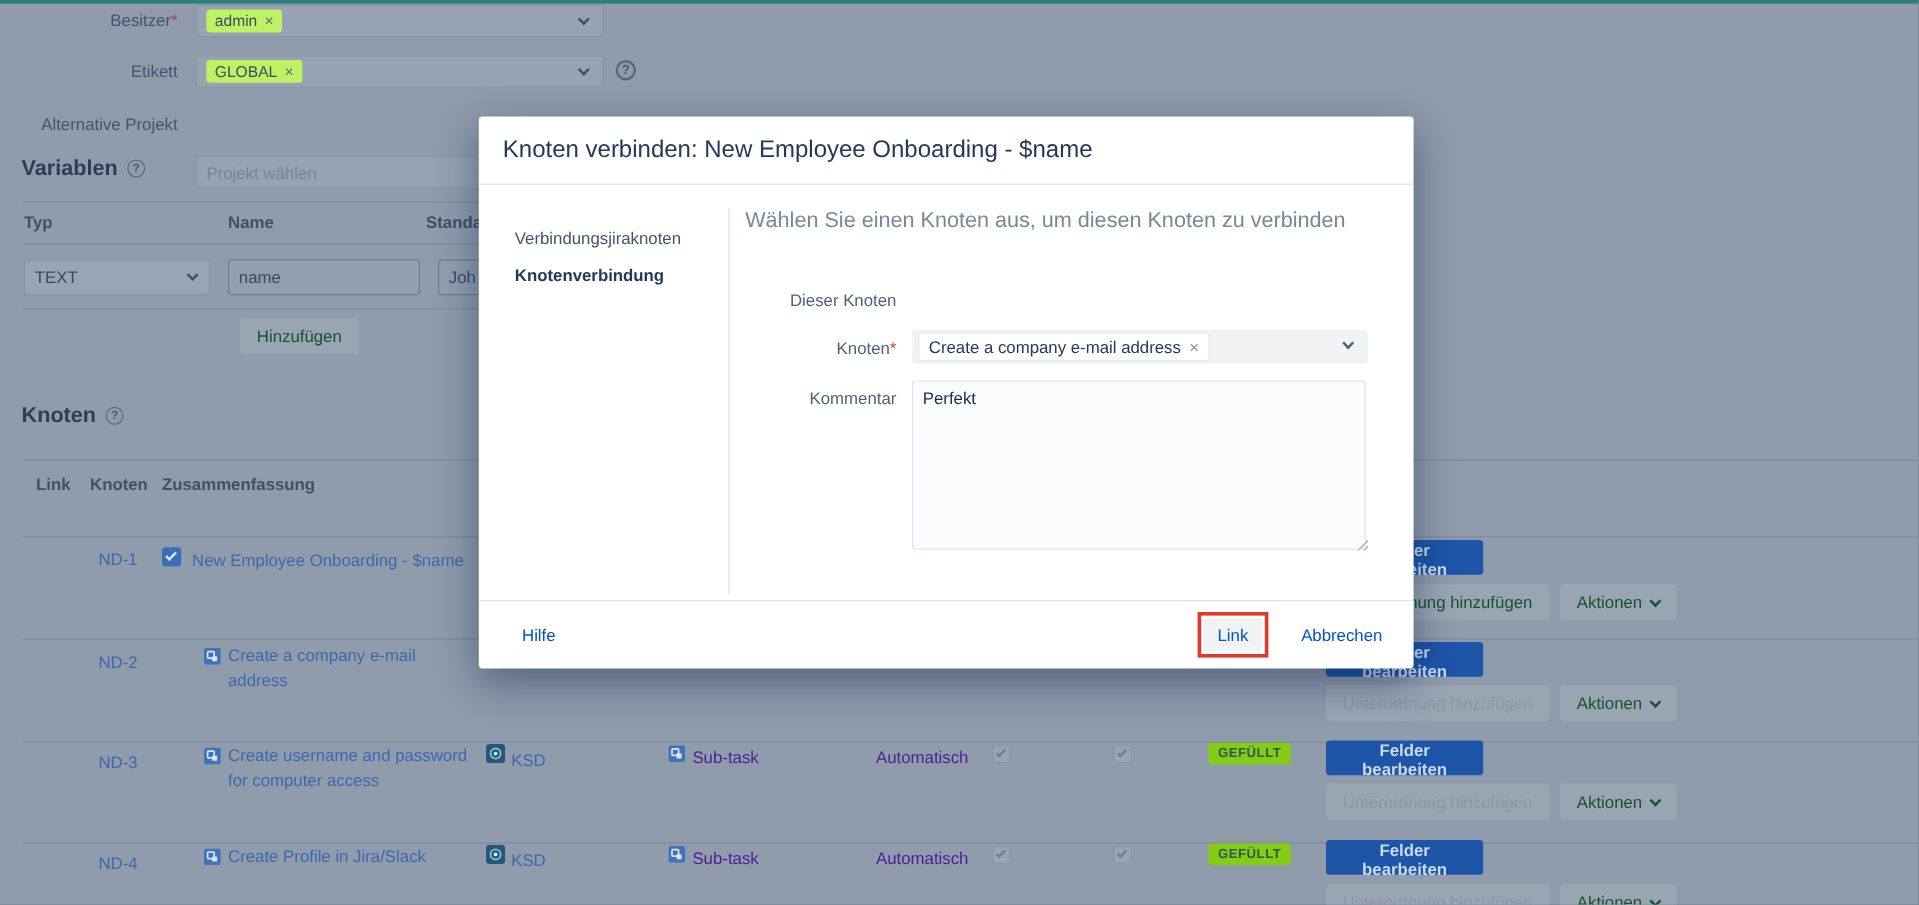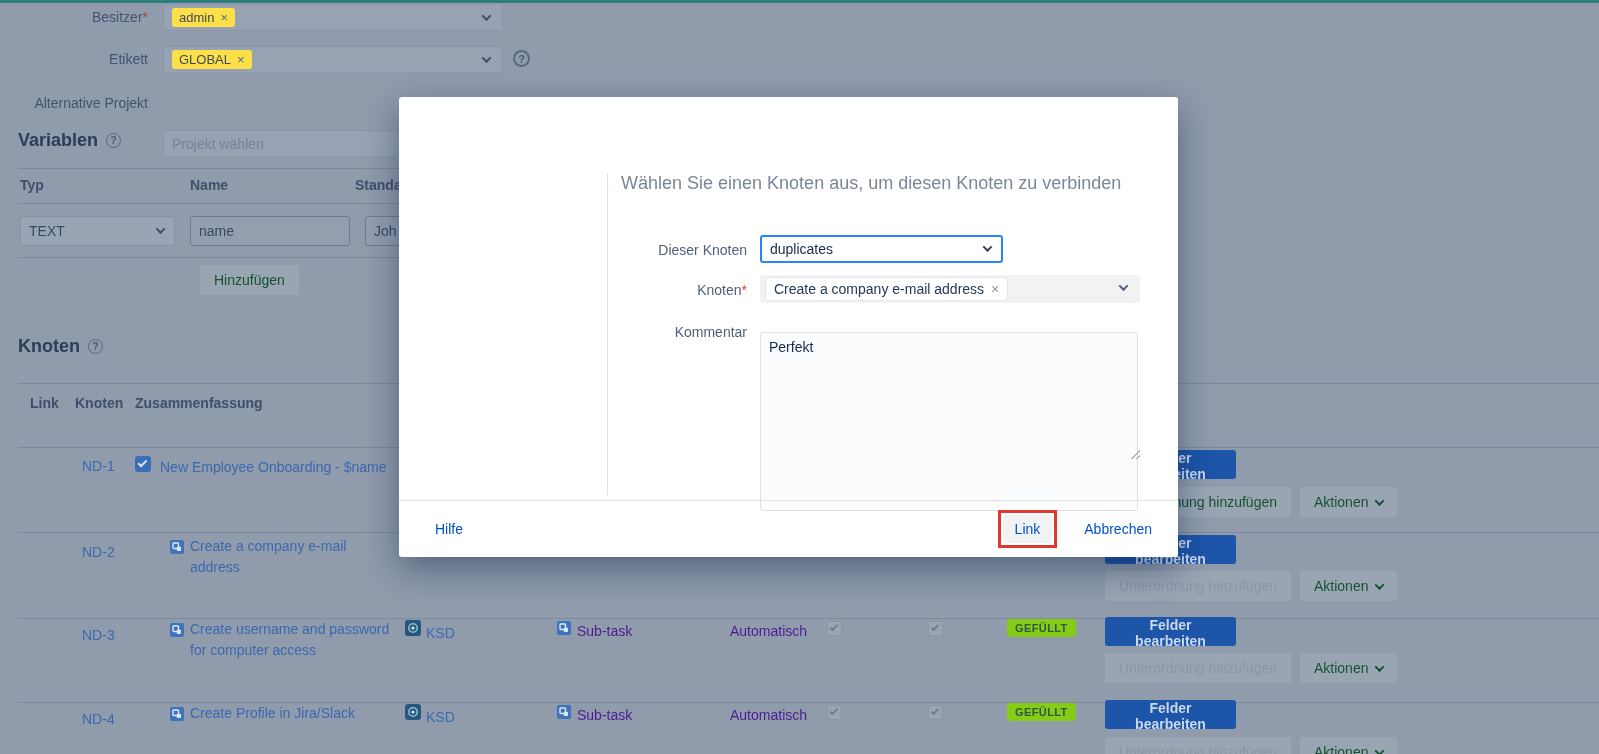--- a/index.html
+++ b/index.html
@@ -5,21 +5,21 @@
   * { margin:0; padding:0; box-sizing:border-box; }
   html,body { background:#6b7687; }
   body { font-family:"Liberation Sans", sans-serif; }
   #screen { position:relative; width:1599px; height:754px; background:#909BAC; overflow:hidden; margin:0 auto; }
 
   
   .topbar { position:absolute; left:0; top:0; width:1599px; height:3px; background:#2E7F7C; }
   .lbl { position:absolute; font-size:14px; color:#44536E; width:148px; text-align:right; }
   .lbl .req, .req { color:#9E4A44; }
   .mfield { position:absolute; background:#97A2B2; border:1px solid #8B97A8; border-radius:3px; height:27px; display:flex; align-items:center; padding:0 10px 0 8px; }
-  .chip { background:#fde047; border-radius:3px; padding:2px 7px; font-size:13px; color:#3C4A63; display:inline-flex; align-items:center; gap:6px; }
+  .chip { background:#bef264; border-radius:3px; padding:2px 7px; font-size:13px; color:#3C4A63; display:inline-flex; align-items:center; gap:6px; }
   .chip .x { color:#5A6880; font-size:13px; cursor:pointer; }
   .chev { display:inline-block; width:7px; height:7px; border-right:2px solid currentColor; border-bottom:2px solid currentColor; transform:rotate(45deg) translate(-1px,-1px); }
   .fchev { position:absolute; right:12px; top:9px; color:#404E66; }
   .placeholder { font-size:14px; color:#76839A; }
   .helpicon { position:absolute; width:17px; height:17px; border:2px solid #5A6880; border-radius:50%; color:#4A5870; font-size:11px; font-weight:bold; display:flex; align-items:center; justify-content:center; cursor:pointer; }
   .h2 { position:absolute; font-size:18px; font-weight:bold; color:#2E3C55; display:flex; align-items:center; gap:8px; }
   .h2 .helpicon { position:static; width:15px; height:15px; border-width:1.5px; font-size:10px; }
   .hline { position:absolute; height:1px; background:#7E8A9B; }
   .th { position:absolute; font-size:14px; font-weight:bold; color:#414F68; }
   .gsel { position:absolute; background:#99A4B4; border:1px solid #8793A5; border-radius:3px; height:30px; display:flex; align-items:center; padding:0 8px; font-size:14px; color:#3A4962; }
@@ -218,43 +218,47 @@
     </div>
   <div class="lozenge" style="left:1007px;top:703px;">GEFÜLLT</div>
   <button class="bluebtn" style="left:1105px;top:700px;width:131px;">Felder bearbeiten</button>
   <button class="gbtn disabled" style="left:1105px;top:737px;">Unterordnung hinzufügen</button>
   <button class="gbtn" style="left:1300px;top:737px;">
       <span>Aktionen</span>
       <span class="chev"></span>
     </button>
 
   <div class="modal">
-
+    <div class="modal-header">
+      <div class="modal-title">Knoten verbinden: New Employee Onboarding - $name</div>
+    </div>
+
+    <div class="modal-nav">
+      <div style="height:36px;"></div>
+      <div class="nav-item">Verbindungsjiraknoten</div>
+      <div class="nav-item active">Knotenverbindung</div>
+    </div>
     <div class="vdivider"></div>
 
     <div class="modal-content">
       <div class="intro">Wählen Sie einen Knoten aus, um diesen Knoten zu verbinden</div>
 
       <div class="mlbl" style="top:88px;"><span>Dieser Knoten</span></div>
-      <div class="sel-focus" style="top:81px;width:243px;">
-        <span>duplicates</span>
-        <span class="chev fchev"></span>
-      </div>
 
       <div class="mlbl" style="top:128px;"><span>Knoten</span><span class="req">*</span></div>
       <div class="msel" style="top:121px;width:380px;">
         <span class="mchip">
             <span>Create a company e-mail address</span>
             <span class="x">×</span>
           </span>
         <span class="chev fchev"></span>
       </div>
 
       <div class="mlbl" style="top:170px;"><span>Kommentar</span></div>
-      <textarea class="mtextarea" style="top: 178px; width: 378px; height: 179px;">Perfekt</textarea>
+      <textarea class="mtextarea" style="top: 163px; width: 378px; height: 141px;">Perfekt</textarea>
       <div class="resize-corner" style="left:523px;top:295px;"></div>
     </div>
 
     <div class="modal-footer">
       <a class="flink">Hilfe</a>
       <div class="spacer"></div>
       <span class="red-annotation">
         <button class="link-btn">Link</button>
       </span>
       <a class="flink">Abbrechen</a>

